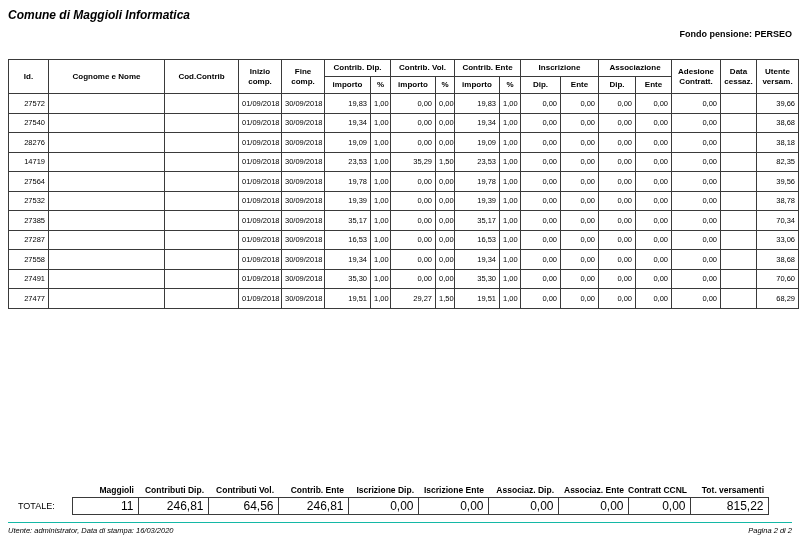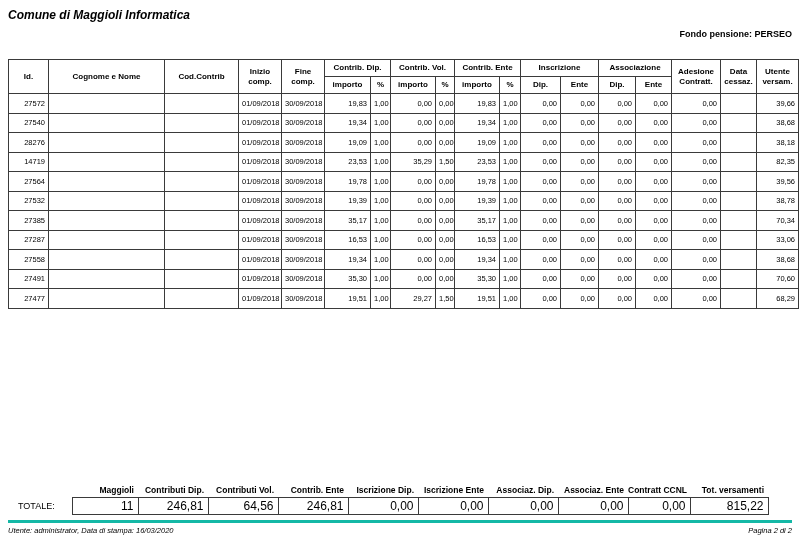--- a/index.html
+++ b/index.html
@@ -18,21 +18,21 @@
   td.num { text-align: right; }
   td.ctr { text-align: center; padding: 0 1px; }
 
   .totals-section { position: absolute; left: 8px; bottom: 25px; }
   table.tot { border-collapse: collapse; table-layout: fixed; width: 760px; }
   .tot th.tot-h { font-size: 8.5px; font-weight: bold; text-align: right; padding: 0 4px 2px 0; border: none; white-space: nowrap; overflow: hidden; }
   .tot td.tot-v { font-size: 12px; text-align: right; padding: 0 4px; border: 1px solid #3a3a3a; height: 17px; }
   .tot .lbl-cell { border: none; font-size: 9px; font-weight: normal; text-align: left; padding-left: 10px; white-space: nowrap; }
   .tot .empty-corner { border: none; }
 
-  .footer { position: absolute; left: 8px; right: 8px; bottom: 5px; border-top: 3px solid #14b8a6;
+  .footer { position: absolute; left: 8px; right: 8px; bottom: 5px; border-top: 1px solid #14b8a6;
             padding-top: 3px; display: flex; justify-content: space-between;
             font-size: 7.5px; font-style: italic; }
 </style>
 </head>
 <body>
 
 <div class="page">
 
   <div class="titles">
     <div class="title">Comune di Maggioli Informatica</div>

